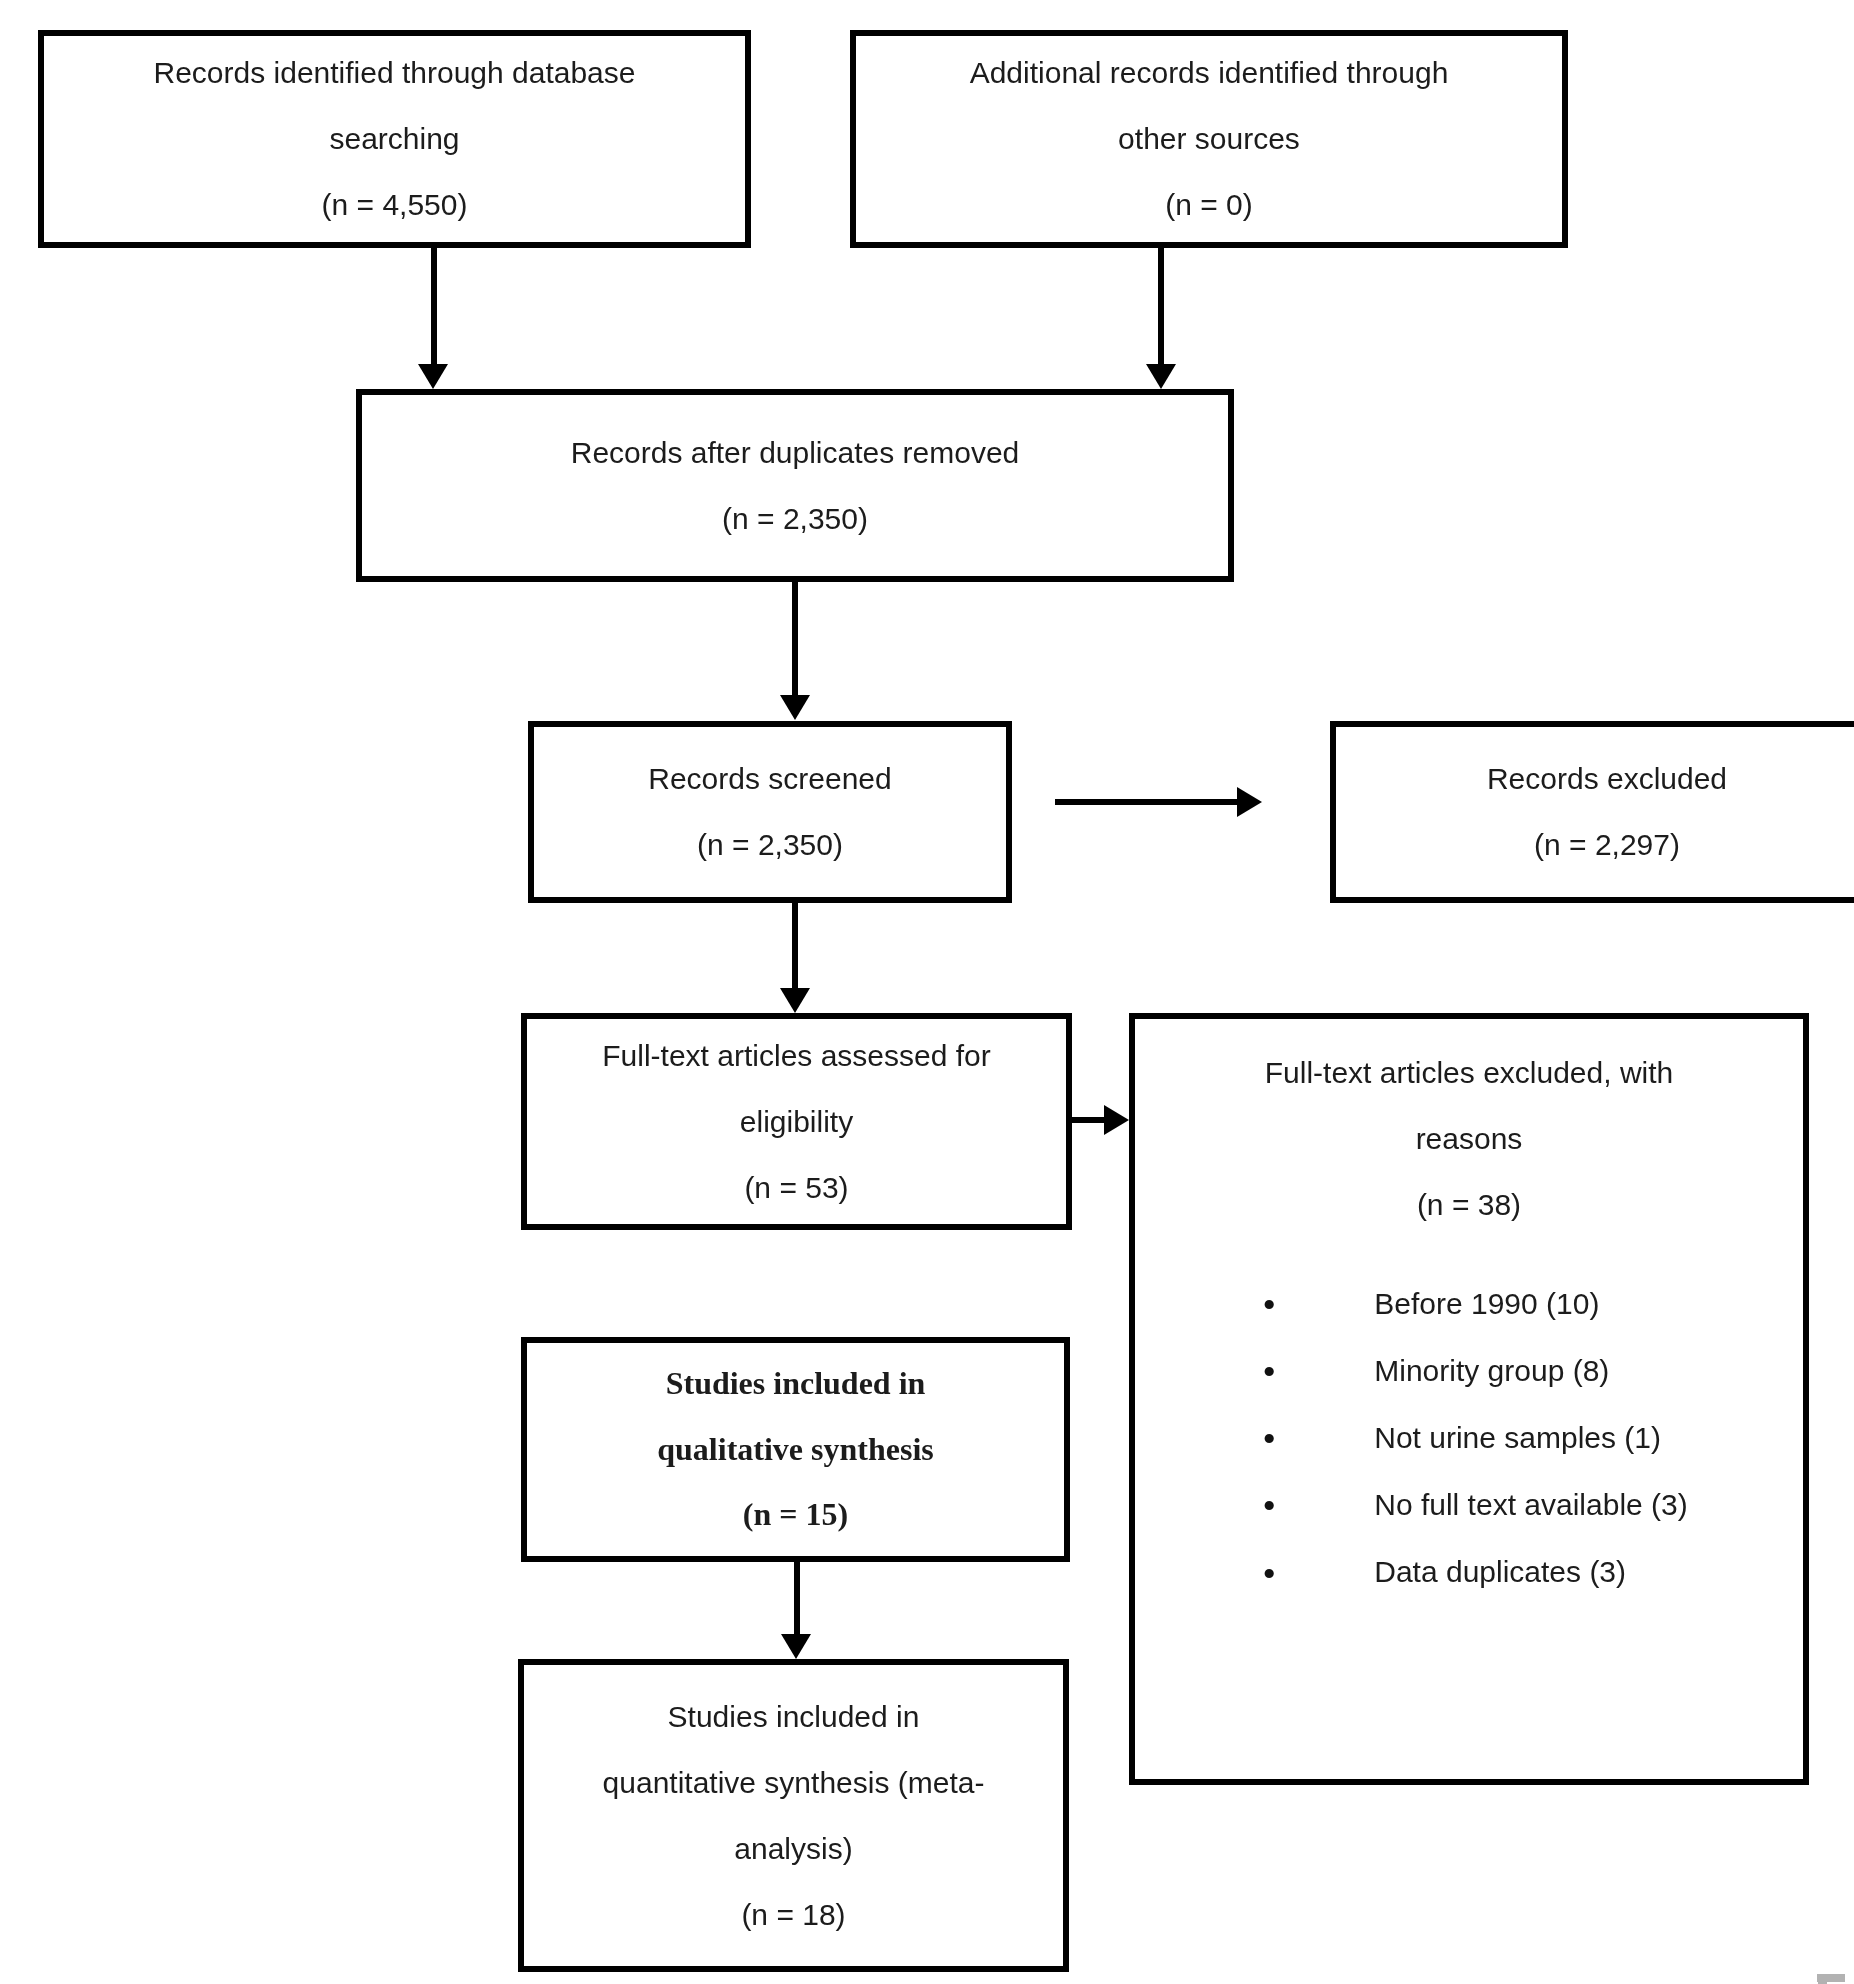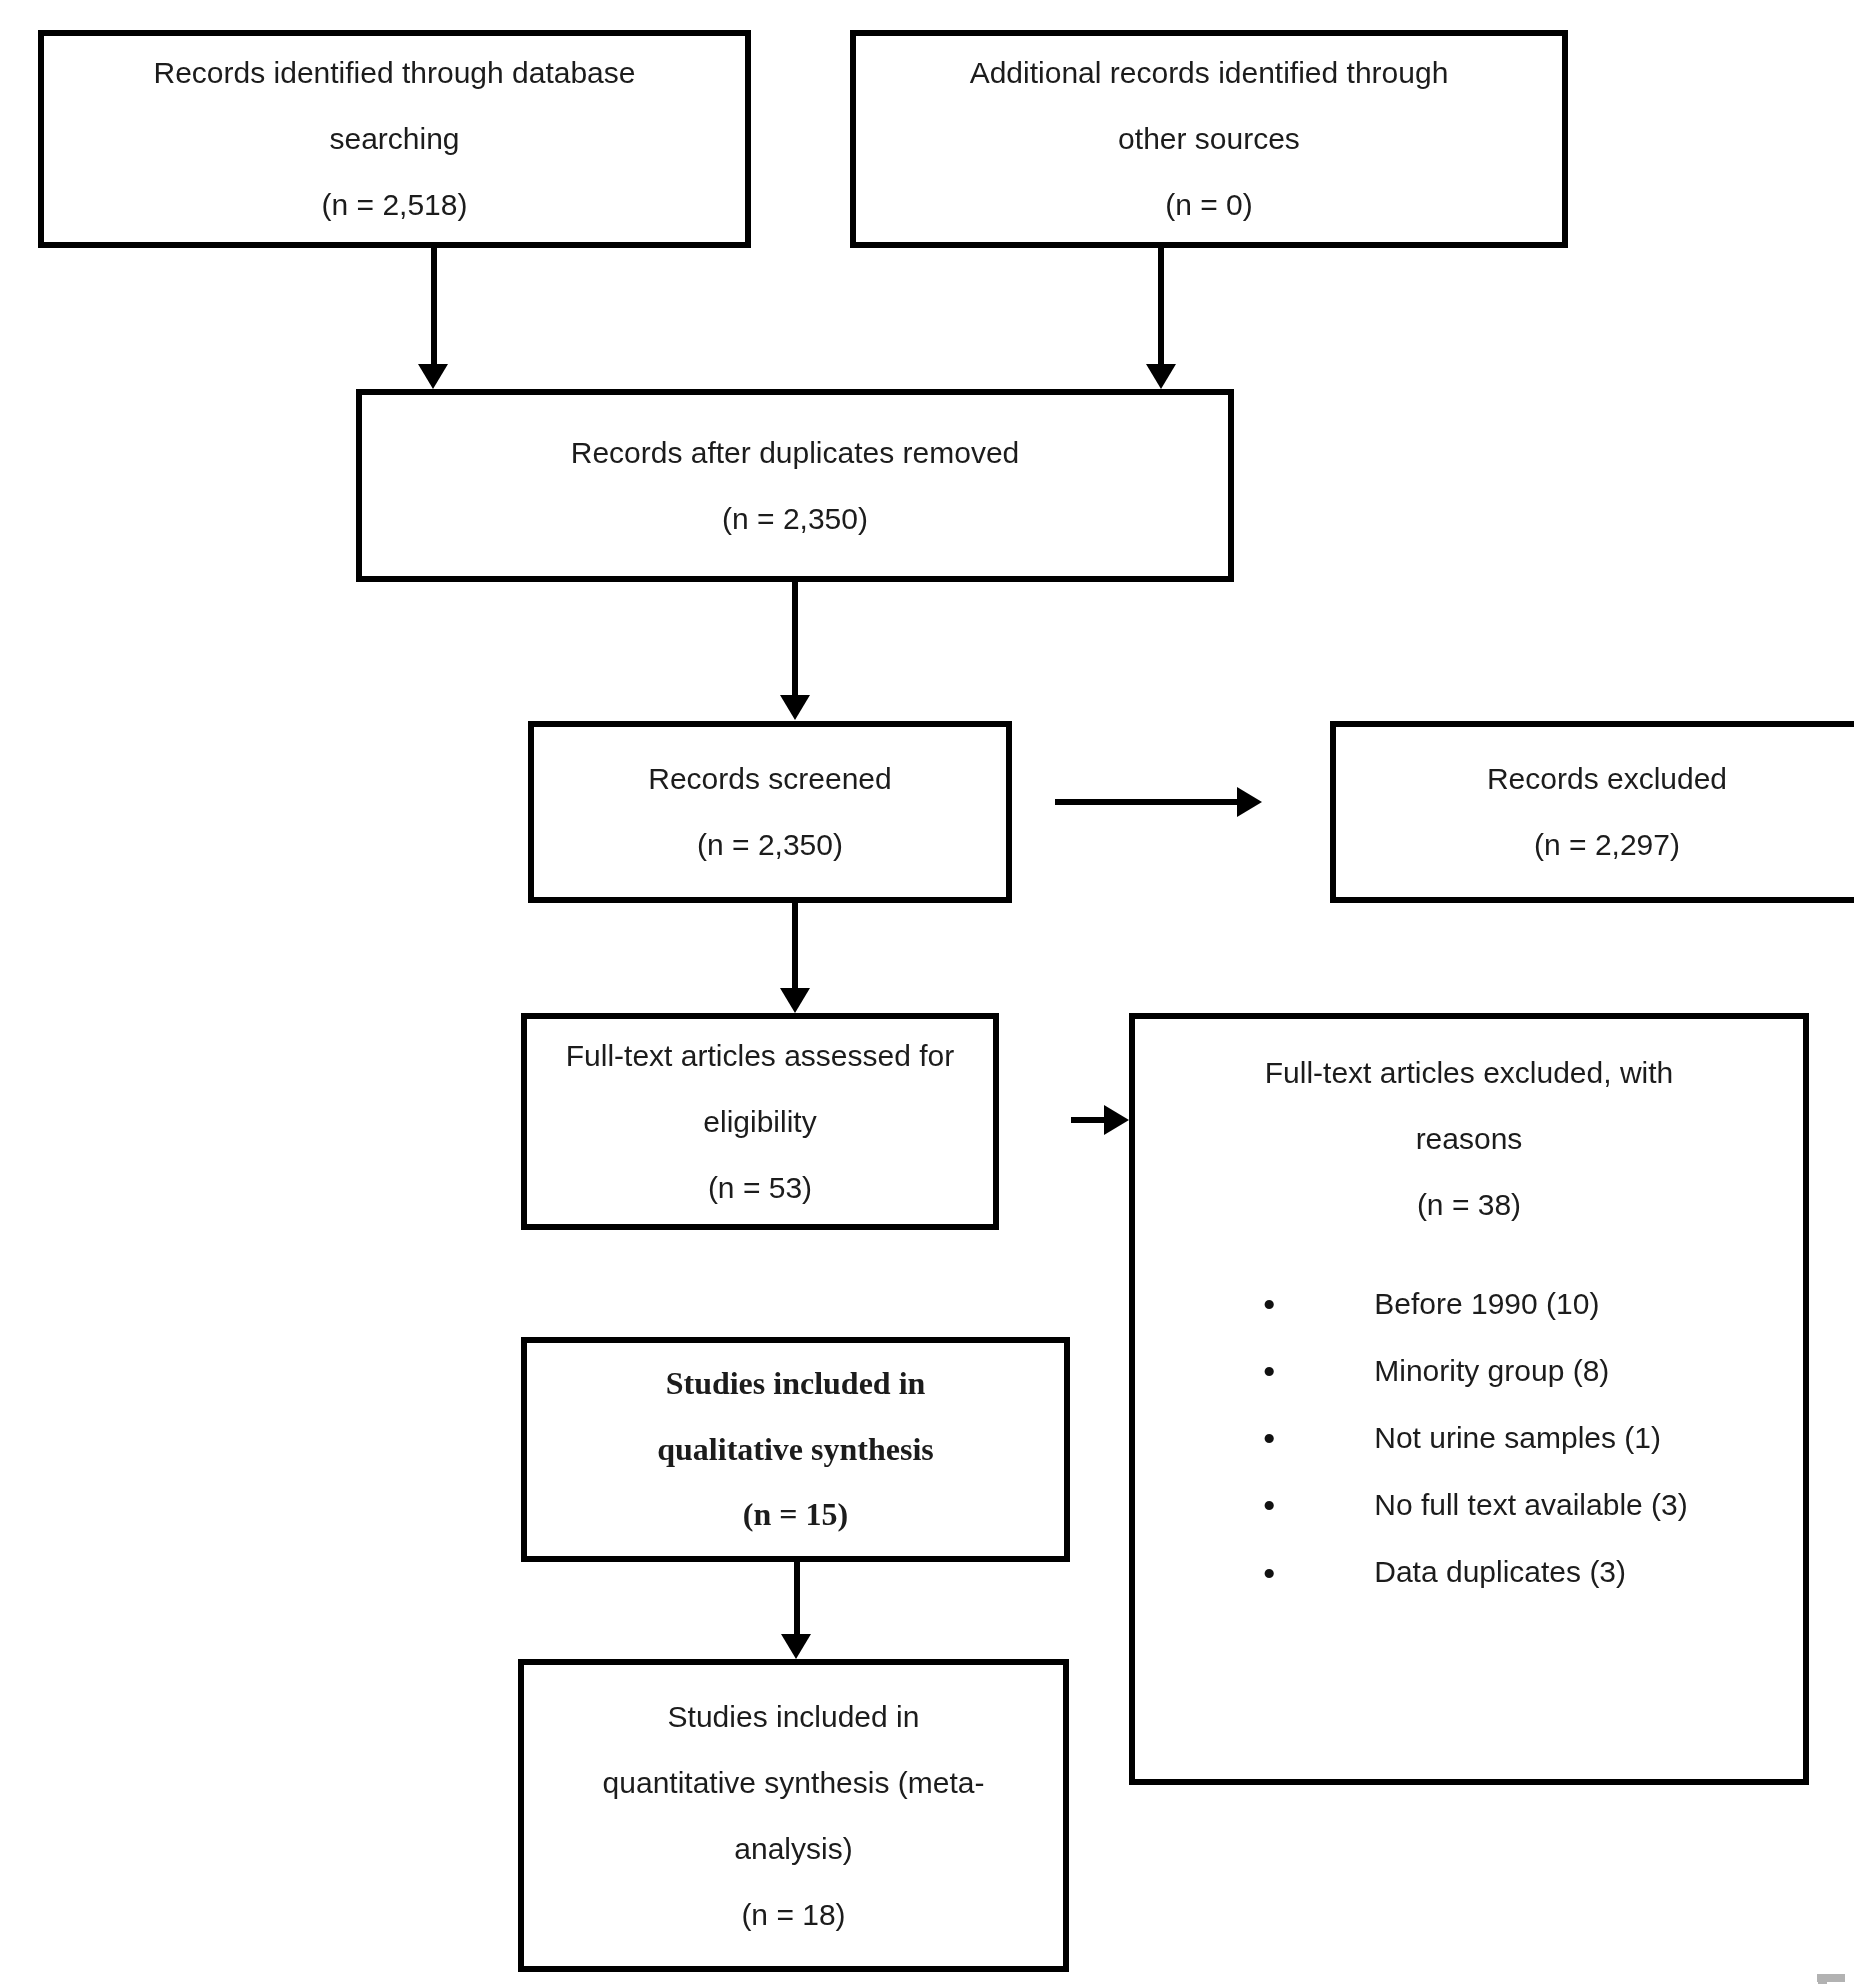--- a/index.html
+++ b/index.html
@@ -107,21 +107,21 @@
   }
 </style>
 </head>
 <body>
 
 <div id="canvas">
 
   <div class="box" style="left:38px; top:29.6px; width:713px; height:218px;">
     <div class="box-text">Records identified through database
 searching
-(n = 2,518)</div>
+(n = 4,550)</div>
   </div>
 
   <div class="box" style="left:850px; top:29.6px; width:718px; height:218px;">
     <div class="box-text">Additional records identified through
 other sources
 (n = 0)</div>
   </div>
 
   <div class="vline" style="left:431px; top:247px; width:5.6px; height:120px;"></div>
   <div class="head-down" style="left:418px; top:364px;"></div>
@@ -146,21 +146,21 @@
   <div class="head-right" style="left:1237px; top:787px;"></div>
 
   <div class="box" style="left:1330px; top:721px; width:554px; height:182px;">
     <div class="box-text">Records excluded
 (n = 2,297)</div>
   </div>
 
   <div class="vline" style="left:792px; top:901px; width:5.6px; height:89px;"></div>
   <div class="head-down" style="left:780px; top:988px;"></div>
 
-  <div class="box" style="left:521px; top:1013px; width:478px; height:217px;">
+  <div class="box" style="left:521px; top:1013px; width:551px; height:217px;">
     <div class="box-text">Full-text articles assessed for
 eligibility
 (n = 53)</div>
   </div>
 
   <div class="hline" style="left:1071px; top:1117px; width:34px; height:5.6px;"></div>
   <div class="head-right" style="left:1104px; top:1105px;"></div>
 
   <div class="box box--reasons" style="left:1129px; top:1013px; width:680px; height:772px;">
     <div class="box-text">Full-text articles excluded, with

